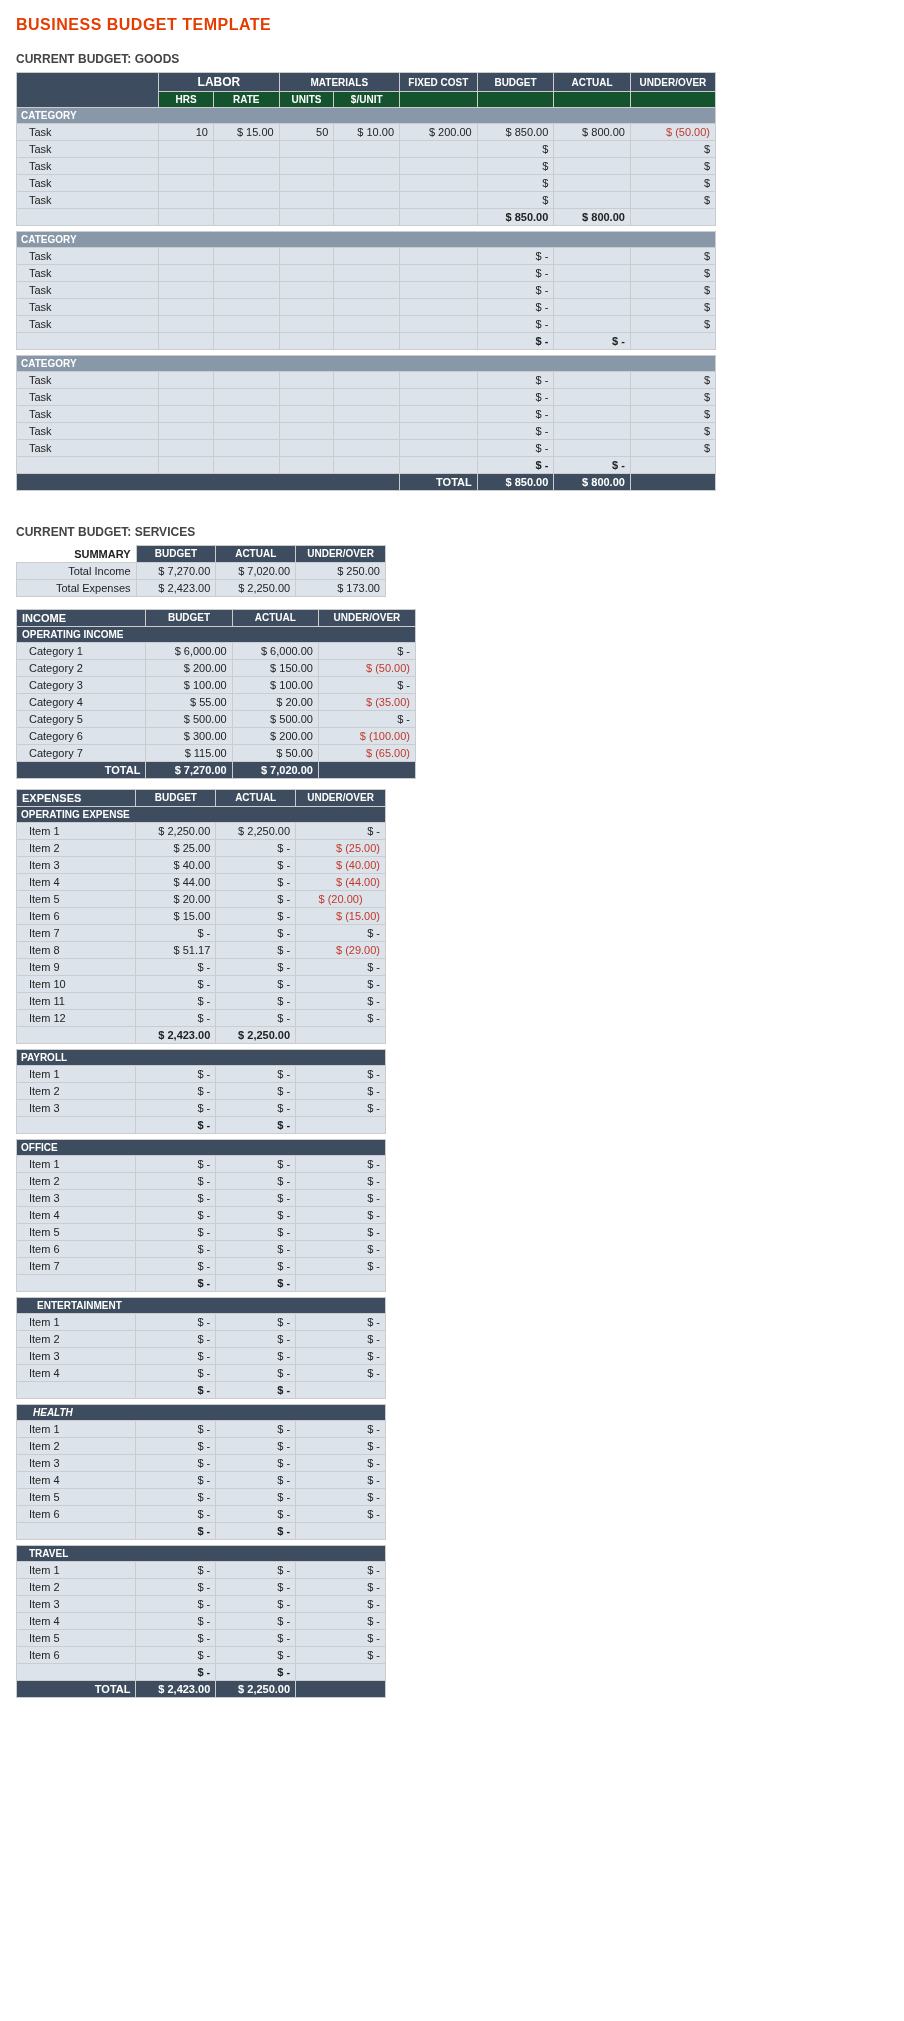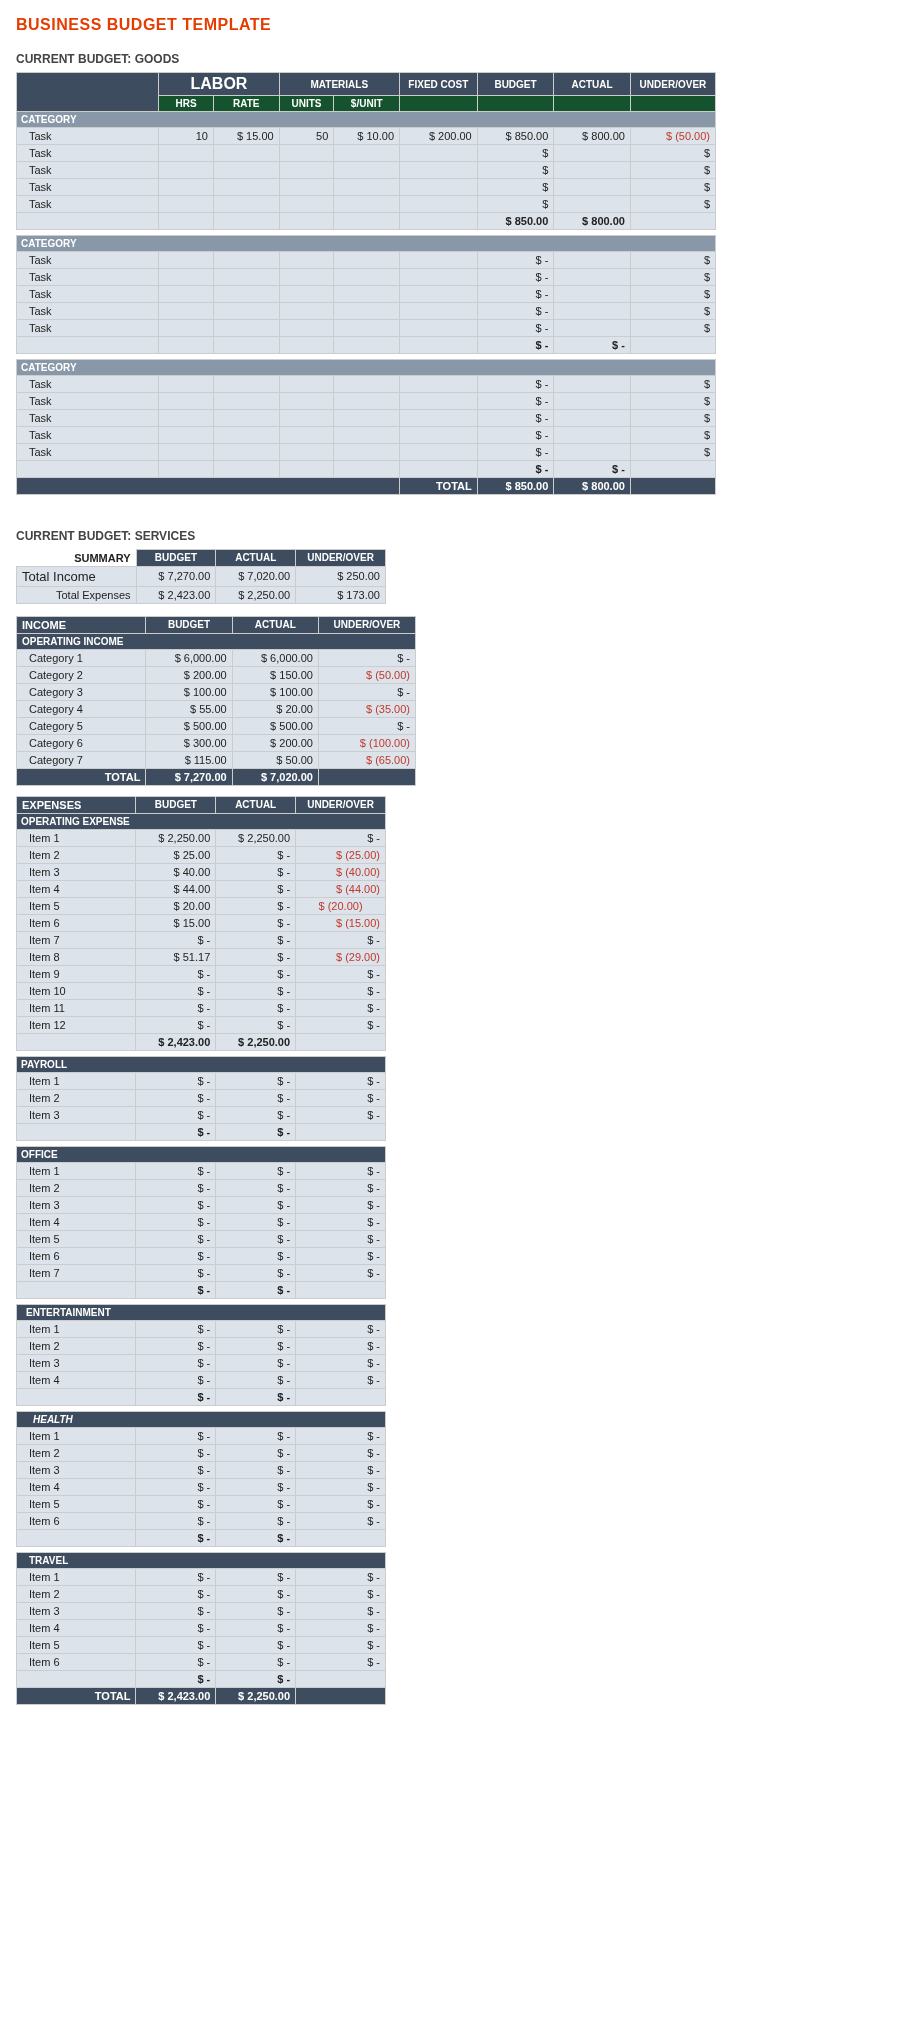--- a/index.html
+++ b/index.html
@@ -113,21 +113,21 @@
     <col style="width:50px">
     <col style="width:60px">
     <col style="width:70px">
     <col style="width:70px">
     <col style="width:70px">
     <col style="width:75px">
   </colgroup>
   <thead>
     <tr>
       <td class="header-dark" rowspan="2" style="text-align:center;font-weight:bold;font-size:10px;"></td>
-      <td class="header-dark" colspan="2" style="text-align:center;font-weight:bold;font-size:16px;margin-top:38px;">LABOR</td>
+      <td class="header-dark" colspan="2" style="text-align:center;font-weight:bold;font-size:12px;margin-top:38px;">LABOR</td>
       <td class="header-dark" colspan="2" style="text-align:center;font-weight:bold;font-size:10px;">MATERIALS</td>
       <td class="header-dark" style="text-align:center;font-weight:bold;font-size:10px;">FIXED COST</td>
       <td class="header-dark" style="text-align:center;font-weight:bold;font-size:10px;">BUDGET</td>
       <td class="header-dark" style="text-align:center;font-weight:bold;font-size:10px;">ACTUAL</td>
       <td class="header-dark" style="text-align:center;font-weight:bold;font-size:10px;">UNDER/OVER</td>
     </tr>
     <tr>
       <td class="header-light" style="text-align:center;font-size:10px;">HRS</td>
       <td class="header-light" style="text-align:center;font-size:10px;">RATE</td>
       <td class="header-light" style="text-align:center;font-size:10px;">UNITS</td>
@@ -376,21 +376,21 @@
   <thead>
     <tr>
       <td style="text-align:right;font-weight:bold;font-size:11px;border:none;">SUMMARY</td>
       <td class="header-dark" style="text-align:center;font-size:10px;font-weight:bold;">BUDGET</td>
       <td class="header-dark" style="text-align:center;font-size:10px;font-weight:bold;">ACTUAL</td>
       <td class="header-dark" style="text-align:center;font-size:10px;font-weight:bold;">UNDER/OVER</td>
     </tr>
   </thead>
   <tbody id="summary-tbody">
   <tr class="data-row">
-    <td style="text-align:left;font-size:13px;">Total Income</td>
+    <td style="text-align:right;font-size:11px;">Total Income</td>
     <td class="num">$ 7,270.00</td>
     <td class="num">$ 7,020.00</td>
     <td class="num">$ 250.00</td>
   </tr>
       <tr class="data-row">
     <td style="text-align:right;font-size:11px;">Total Expenses</td>
     <td class="num">$ 2,423.00</td>
     <td class="num">$ 2,250.00</td>
     <td class="num">$ 173.00</td>
   </tr>
@@ -647,21 +647,21 @@
       <tr class="row-subtotal">
     <td></td>
     <td class="num bold">$  -</td>
     <td class="num bold">$  -</td>
     <td></td>
   </tr>
       <tr>
         <td colspan="4" style="background:#fff;border:none;height:6px;"></td>
       </tr>
       <tr>
-        <td colspan="4" class="sub-header" style="padding-left:9px;">ENTERTAINMENT</td>
+        <td colspan="4" class="sub-header" style="padding-left:20px;">ENTERTAINMENT</td>
       </tr>
       <tr class="data-row">
       <td class="indent">Item 1</td>
       <td class="num">$  -</td>
       <td class="num">$  -</td>
       <td class="num" style="">$  -</td>
     </tr>
       <tr class="data-row">
       <td class="indent">Item 2</td>
       <td class="num">$  -</td>

